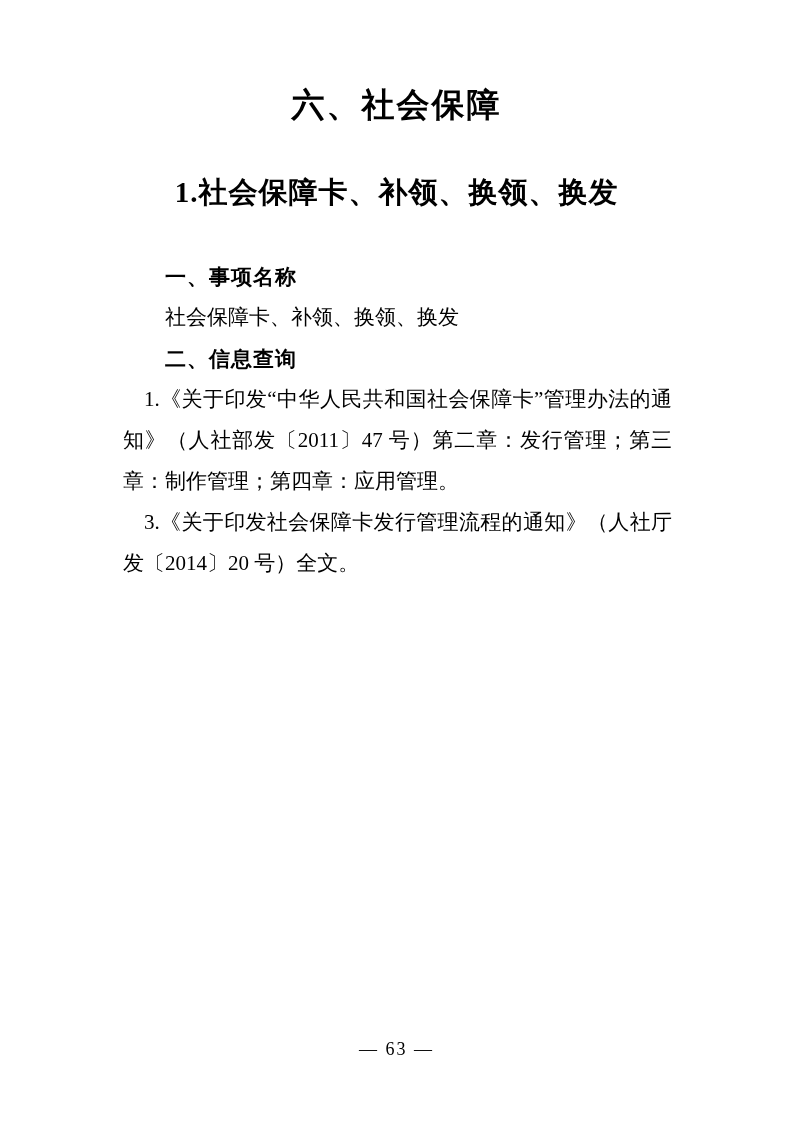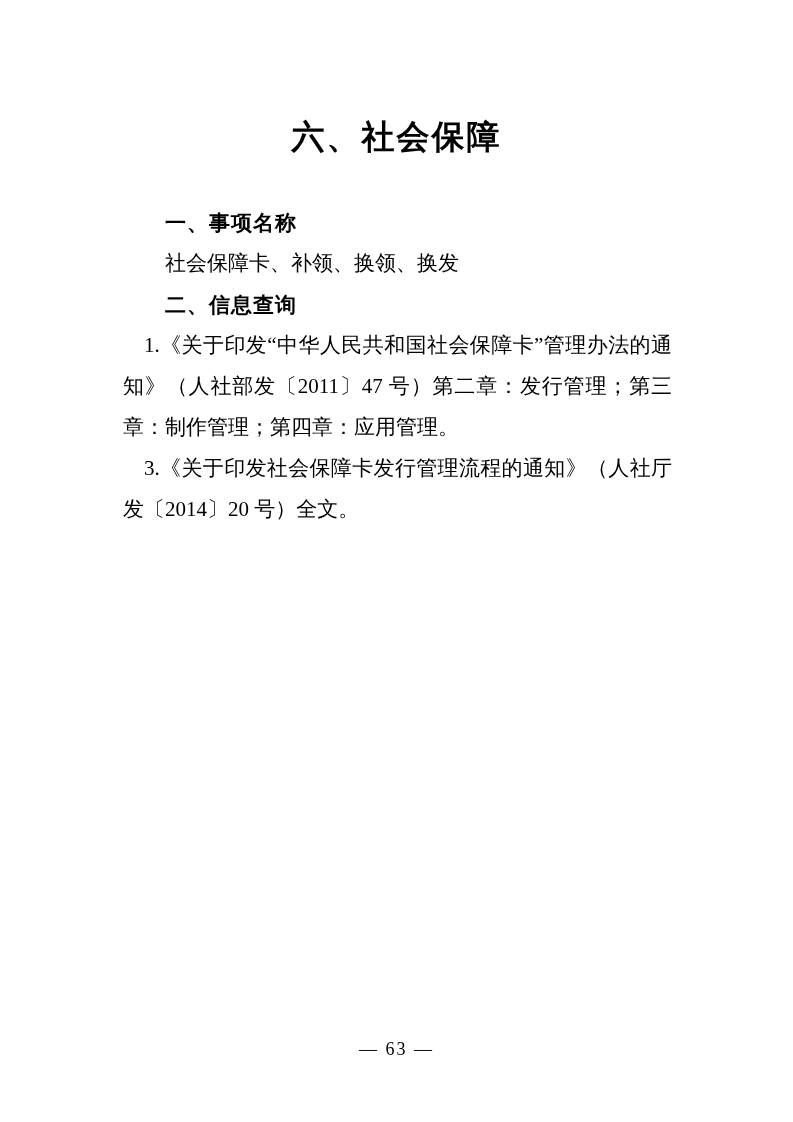--- a/index.html
+++ b/index.html
@@ -10,21 +10,21 @@
     color: #000000;
   }
   .page {
     position: relative;
     width: 793px;
     height: 1122px;
     background: #ffffff;
     overflow: hidden;
   }
   .chapter-title {
-    padding-top: 116px;
+    padding-top: 84px;
     text-align: center;
     font-size: 33px;
     line-height: 42px;
     font-weight: bold;
     letter-spacing: 2px;
     font-family: Liberation Sans, sans-serif;
   }
   .item-title {
     margin-top: 46px;
     text-align: center;
@@ -65,20 +65,21 @@
     line-height: 22px;
     letter-spacing: 2px;
   }
 </style>
 </head>
 <body>
 
 <div class="page">
   <h1 class="chapter-title">六、社会保障</h1>
 
+  <h2 class="item-title">1.社会保障卡、补领、换领、换发</h2>
 
   <div class="content">
     <p class="sec-heading">一、事项名称</p>
 
     <p class="plain">社会保障卡、补领、换领、换发</p>
 
     <p class="sec-heading">二、信息查询</p>
 
     <p class="para">1.《关于印发“中华人民共和国社会保障卡”管理办法的通知》（人社部发〔2011〕47 号）第二章：发行管理；第三章：制作管理；第四章：应用管理。</p>
 

